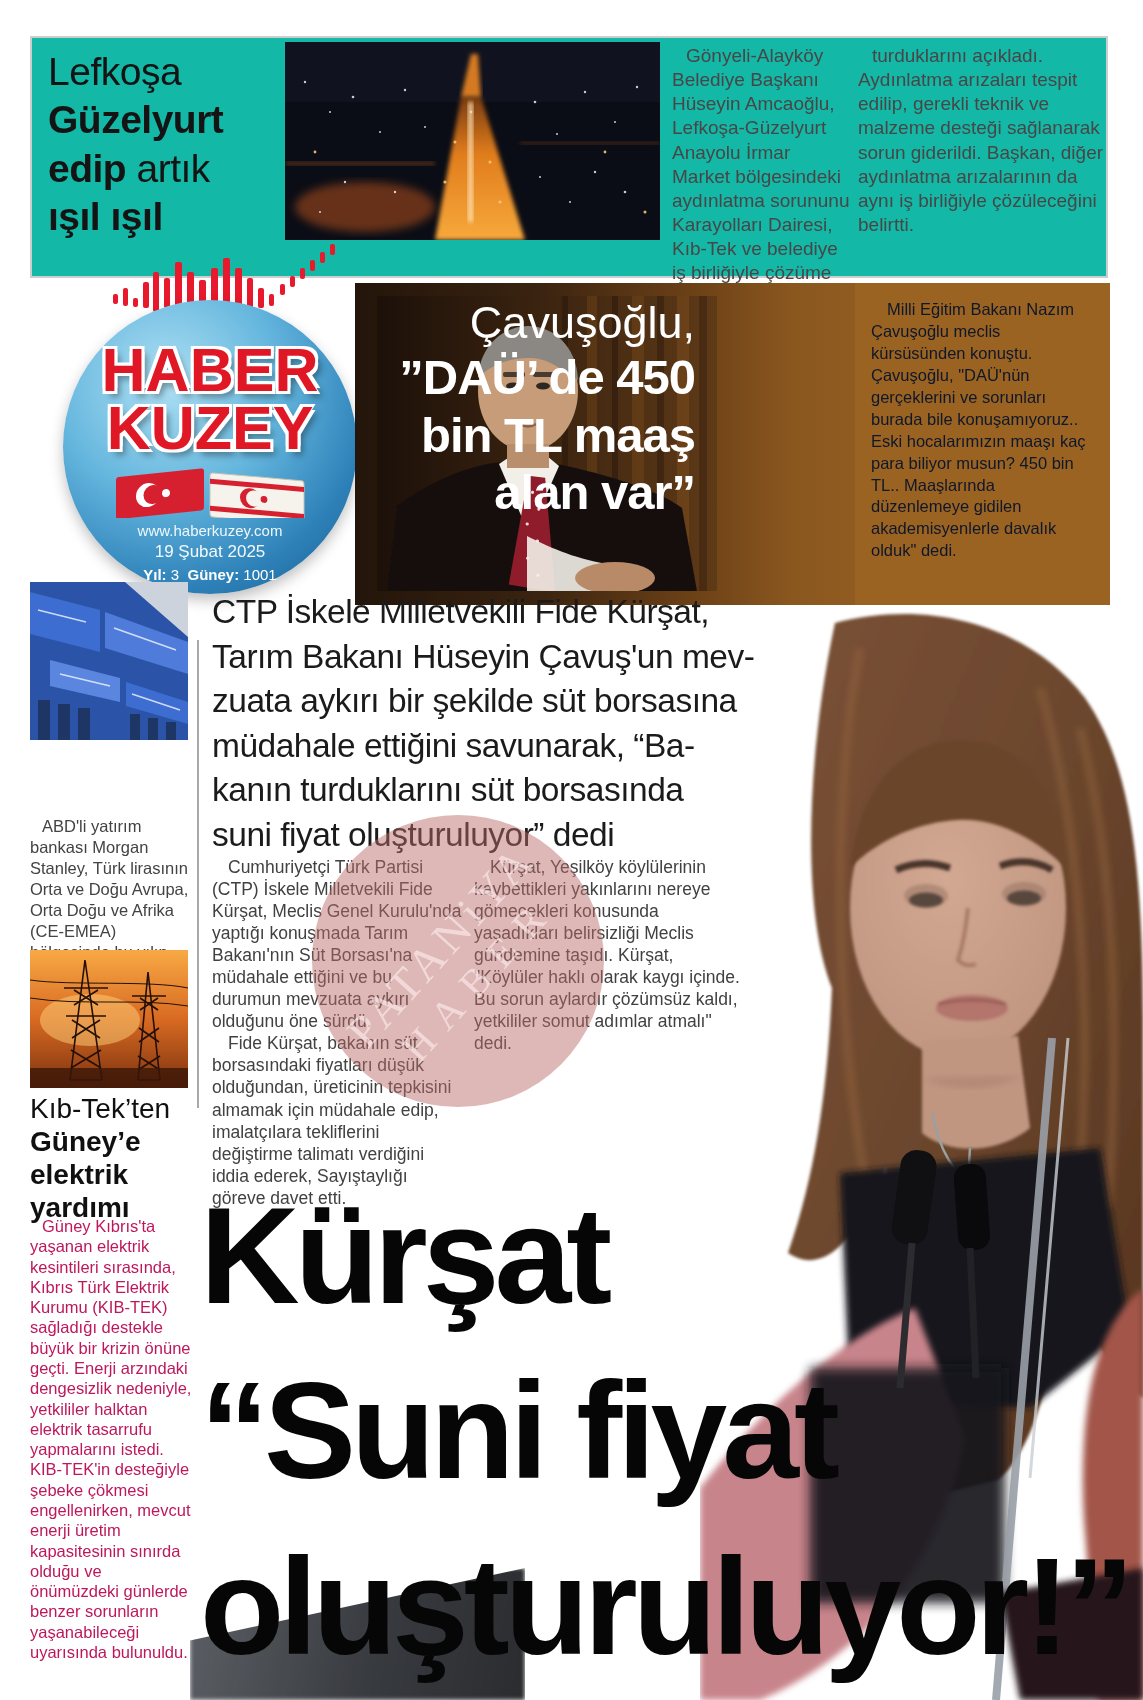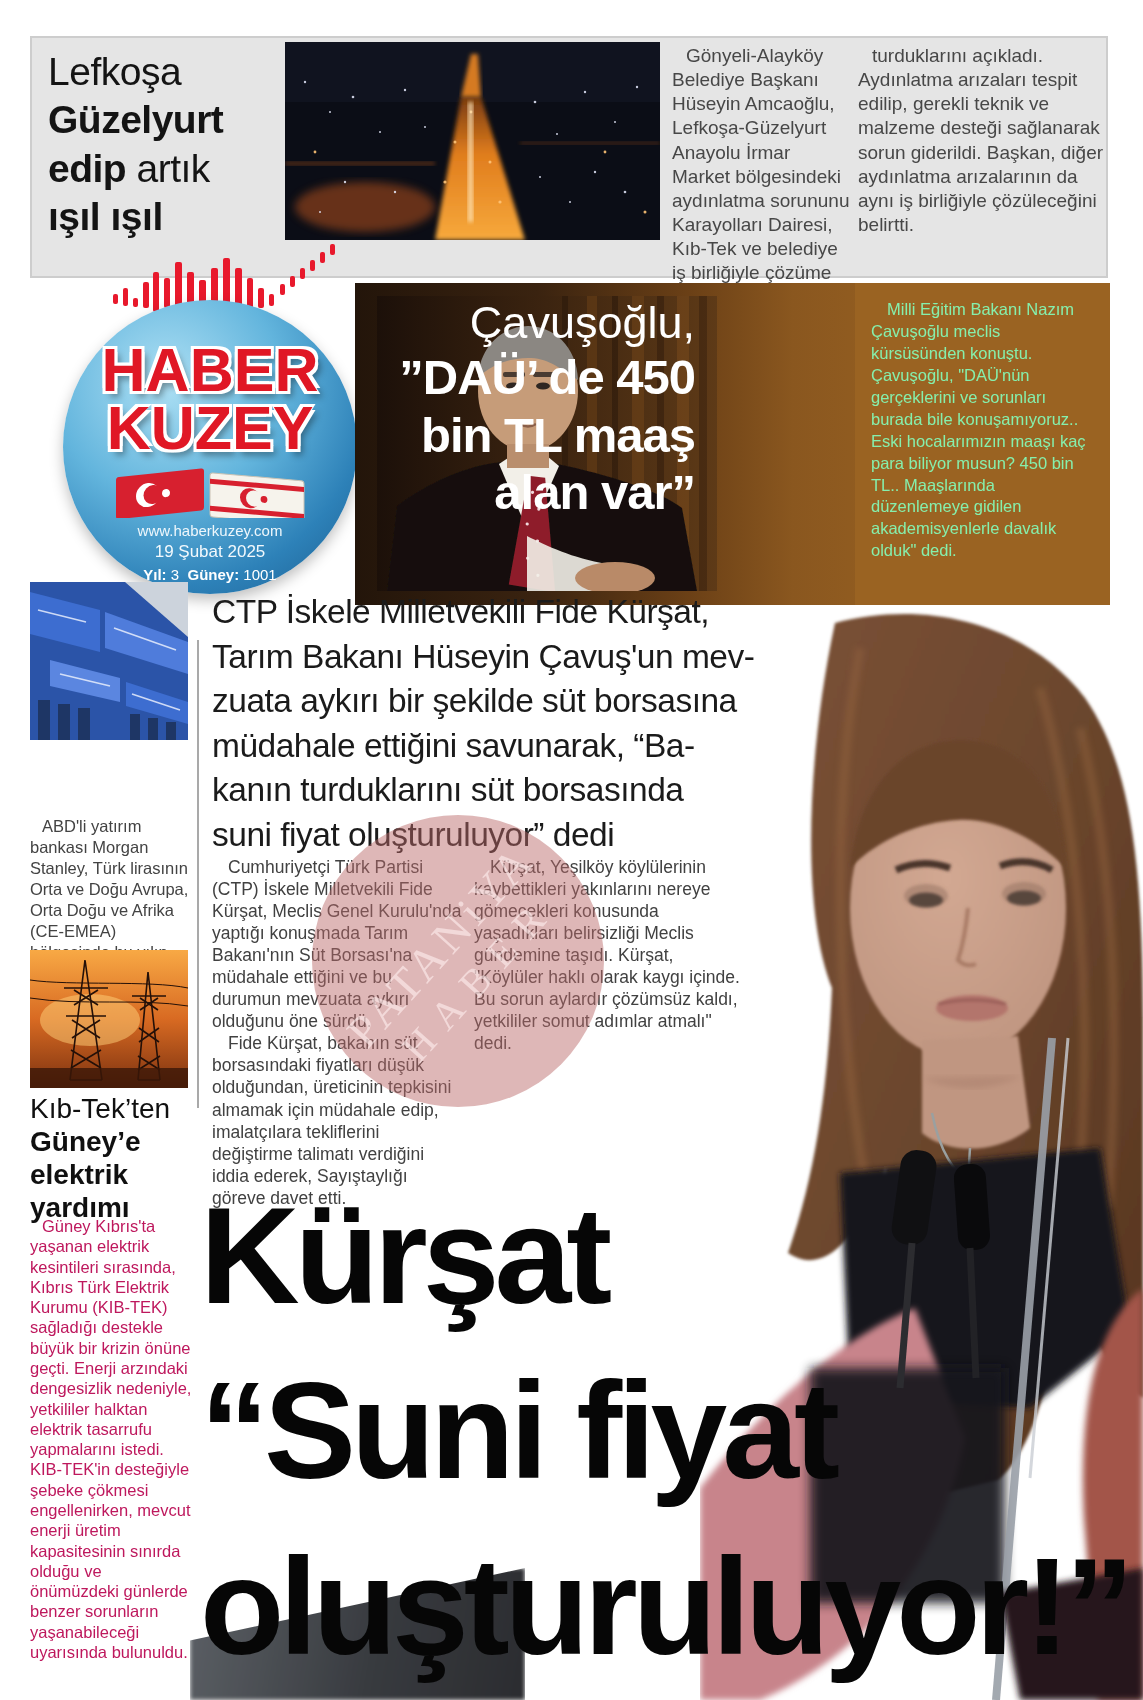--- a/index.html
+++ b/index.html
@@ -2,21 +2,21 @@
 <html><head>
 <meta charset="utf-8">
 <style>
   html,body{margin:0;padding:0;background:#e9e9e9;}
   #page{position:relative;width:1143px;height:1700px;background:#ffffff;overflow:hidden;
         font-family:"Liberation Sans","DejaVu Sans",sans-serif;color:#3d3d3d;}
   .abs{position:absolute;}
   .preline{white-space:pre-line;}
 
   
-  .top-box{left:30px;top:36px;width:1078px;height:242px;border:2px solid #cdcdcd;box-sizing:border-box;background:#e5e5e5;}
+  .top-box{left:30px;top:36px;width:1078px;height:242px;border:2px solid #cdcdcd;box-sizing:border-box;background:#14b8a6;}
   .top-headline{left:16px;top:10px;width:230px;font-size:39px;line-height:1.24;color:#141414;letter-spacing:-0.5px;}
   .top-headline .reg{font-weight:400;}
   .top-headline .bld{font-weight:800;}
   .top-photo{left:253px;top:4px;width:375px;height:198px;overflow:hidden;background:#0a0c14;}
   .top-col{top:6px;font-size:19px;line-height:1.27;color:#474747;}
   .top-col p{margin:0;text-indent:14px;}
   .top-col1{left:640px;width:178px;}
   .top-col2{left:826px;width:246px;}
 
   
@@ -34,21 +34,21 @@
   .globe-issue b{font-weight:700;}
 
   
   .banner{left:355px;top:283px;width:608px;height:322px;
           background:linear-gradient(90deg,#23150a 0%,#3a2310 30%,#6b4016 55%,#8a571f 72%,#9a6322 100%);}
   .banner-photo{position:absolute;left:22px;top:13px;width:340px;height:295px;overflow:hidden;}
   .banner-headline{position:absolute;right:268px;top:14px;width:360px;text-align:right;color:#fff;}
   .banner-kicker{font-size:45px;font-weight:300;line-height:1.15;letter-spacing:0px;}
   .banner-big{font-size:49px;font-weight:800;line-height:1.18;letter-spacing:-1px;}
   .banner-sidebar{position:absolute;left:500px;top:0;width:255px;height:100%;background:#9a6322;box-sizing:border-box;
-                  padding:16px 17px 0 16px;color:#86efac;font-size:16.5px;line-height:1.33;}
+                  padding:16px 17px 0 16px;color:#0f172a;font-size:16.5px;line-height:1.33;}
   .banner-sidebar p{margin:0;text-indent:16px;}
   .lc-photo1{left:30px;top:582px;width:158px;height:158px;overflow:hidden;}
   .lc-title1{left:30px;top:746px;width:170px;font-size:28px;font-weight:800;line-height:1.2;color:#101010;}
   .lc-body1{left:30px;top:816px;width:160px;font-size:16.5px;line-height:1.27;color:#434343;}
   .lc-body1 p, .lc-body2 p{margin:0;text-indent:12px;}
   .lc-photo2{left:30px;top:950px;width:158px;height:138px;overflow:hidden;}
   .lc-title2{left:30px;top:1092px;width:170px;font-size:28px;line-height:1.18;color:#101010;}
   .lc-title2 .reg{font-weight:400;}
   .lc-title2 .bld{font-weight:800;}
   .lc-body2{left:30px;top:1216px;width:162px;font-size:16.5px;line-height:1.23;color:#be185d;}

